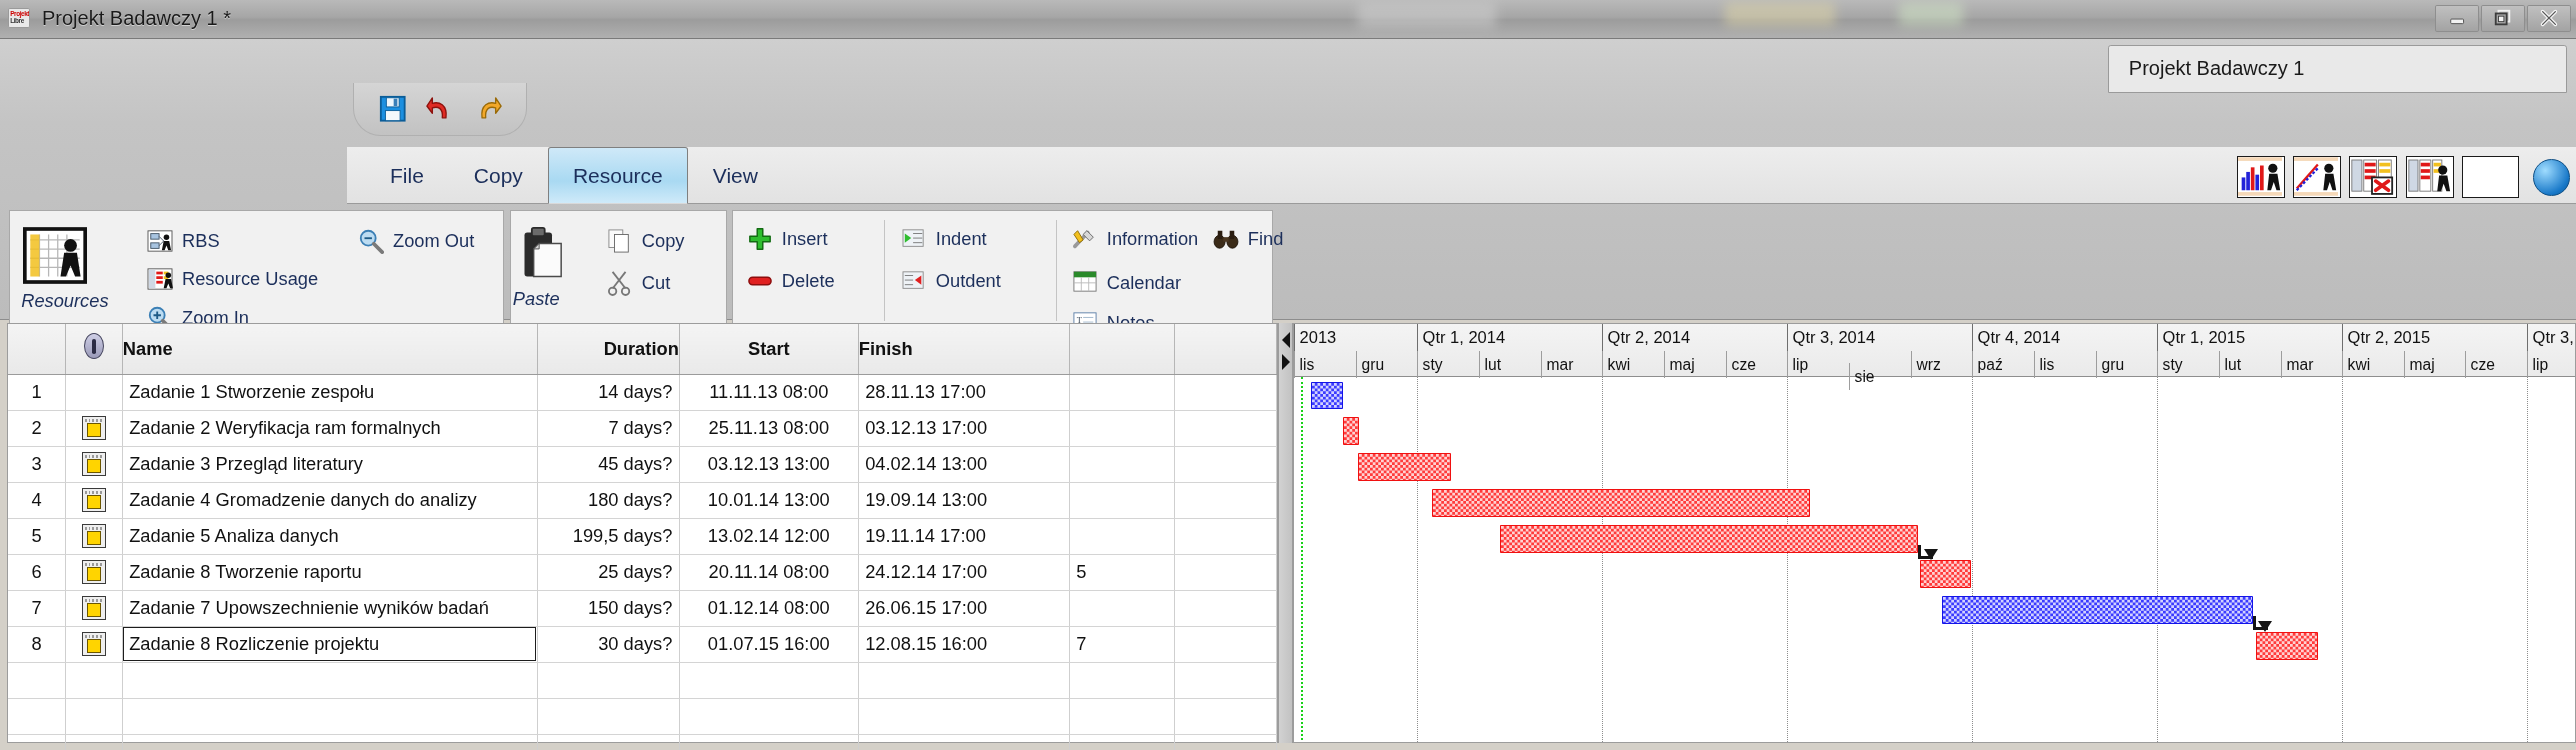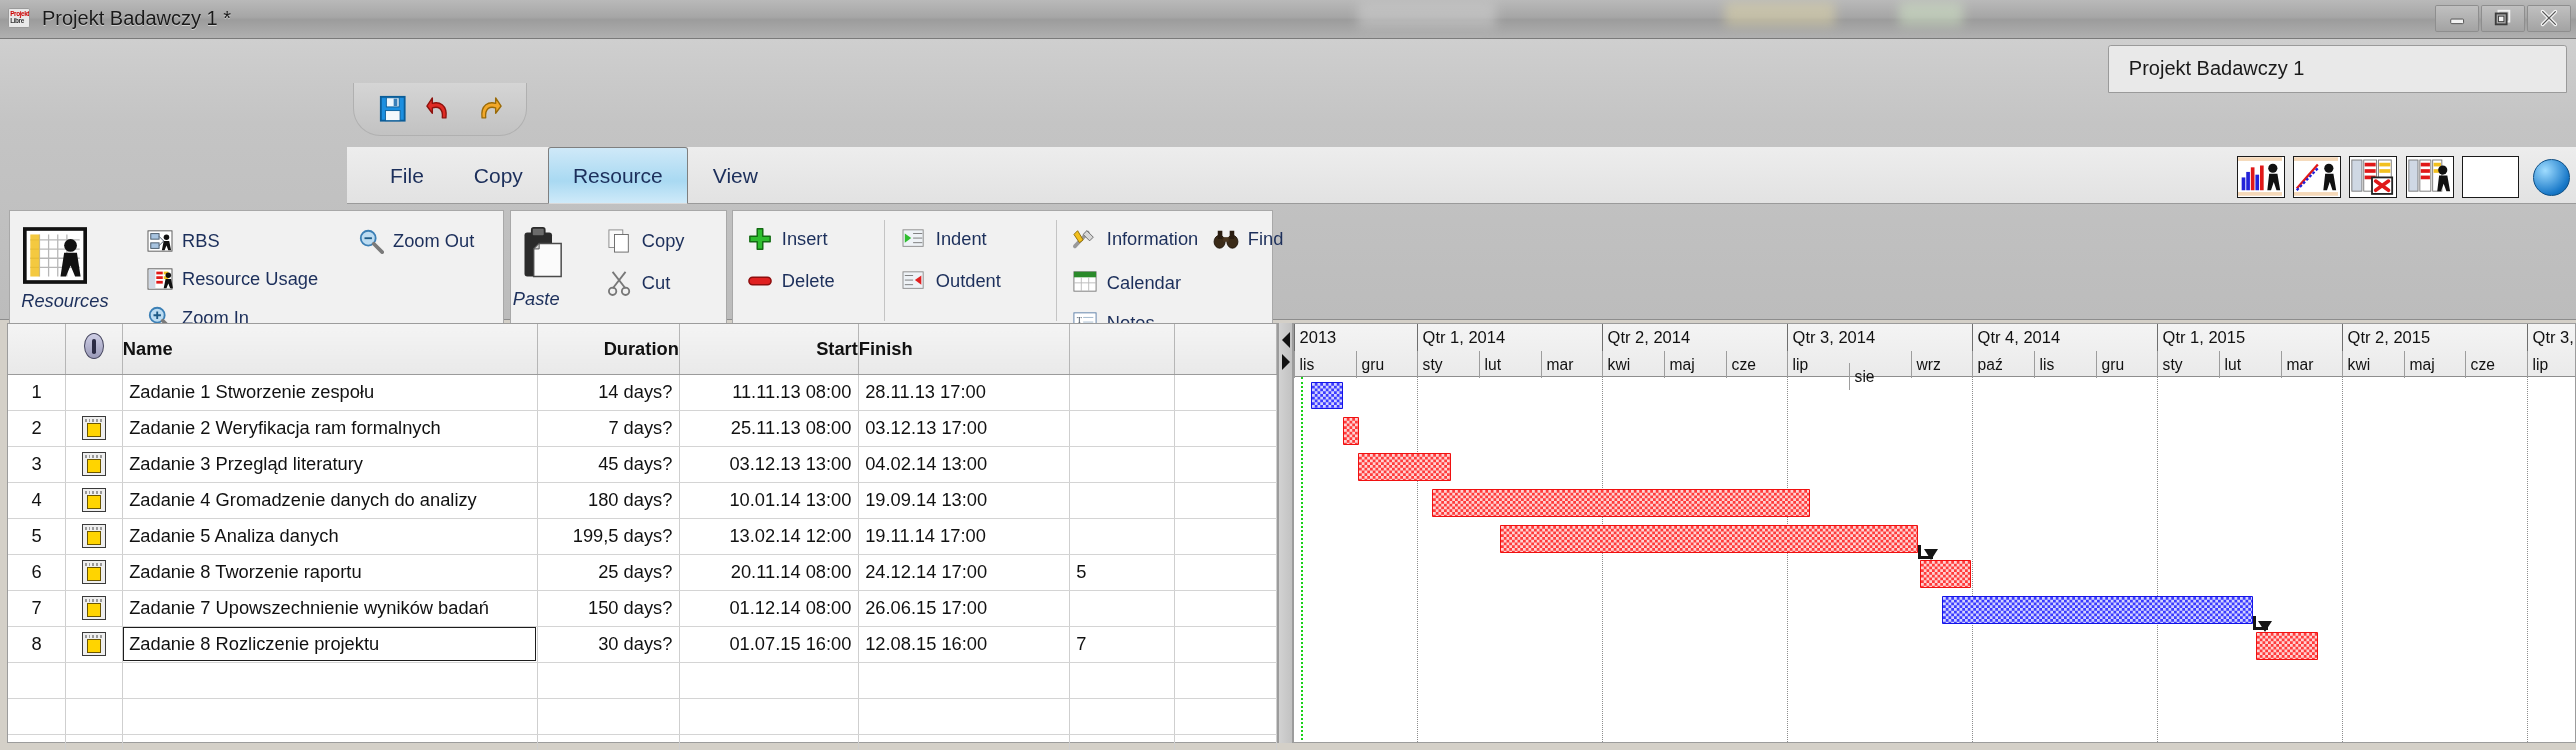--- a/index.html
+++ b/index.html
@@ -156,21 +156,21 @@
     font-weight:bold; color:#111;
   }
   table.tbl td{
     height:36px; border-right:0.9px solid #cfcfcf; border-bottom:0.9px solid #d4d4d4;
     color:#111; padding:0 6.4px; white-space:nowrap; overflow:hidden;
   }
   .c-id{ width:57px; text-align:center; }
   .c-ic{ width:57px; text-align:center; }
   .c-nm{ width:415px; text-align:left; }
   .c-du{ width:142px; text-align:right; }
-  .c-st{ width:179px; text-align:right; }
+  .c-st{ width:179px; text-align:center; }
   .c-fi{ width:211px; text-align:left; }
   .c-pr{ width:105px; text-align:left; }
   .c-xx{ width:auto; }
   td.c-nm{ padding-left:13px; }
   td.c-du{ padding-right:7.3px; }
   td.c-st,td.c-fi{ padding-left:6.4px; }
 
   .sel-cell{ outline:1.8px solid #1d1d1d; outline-offset:-2.8px; }
   .res-ic{
     display:inline-block; width:24px; height:24px; vertical-align:middle;

